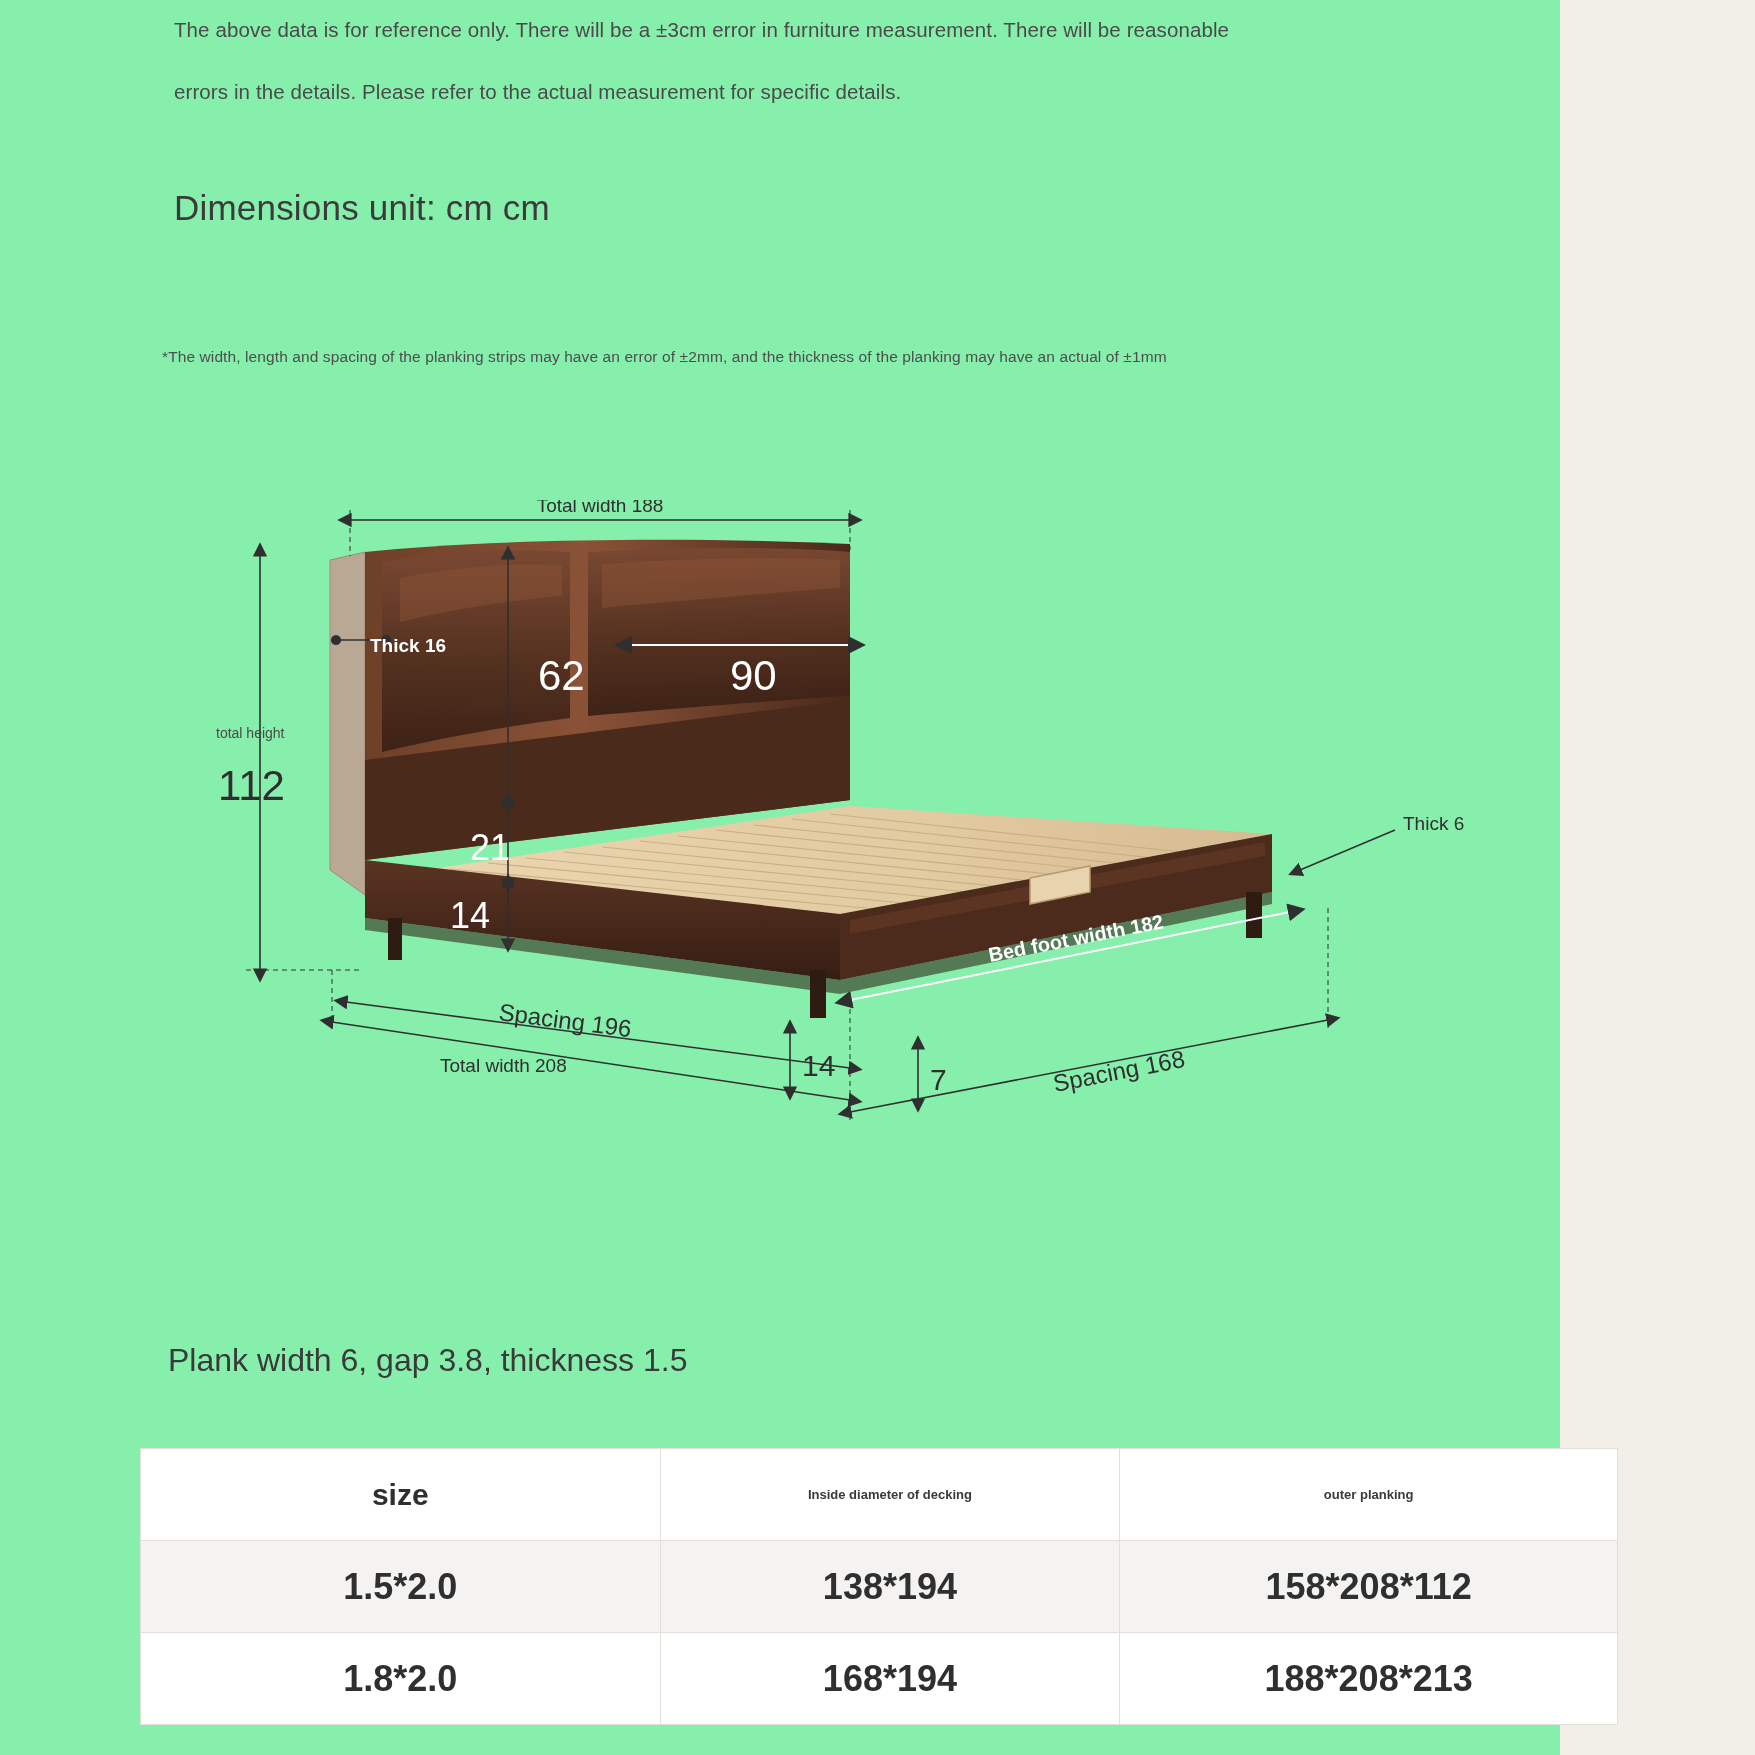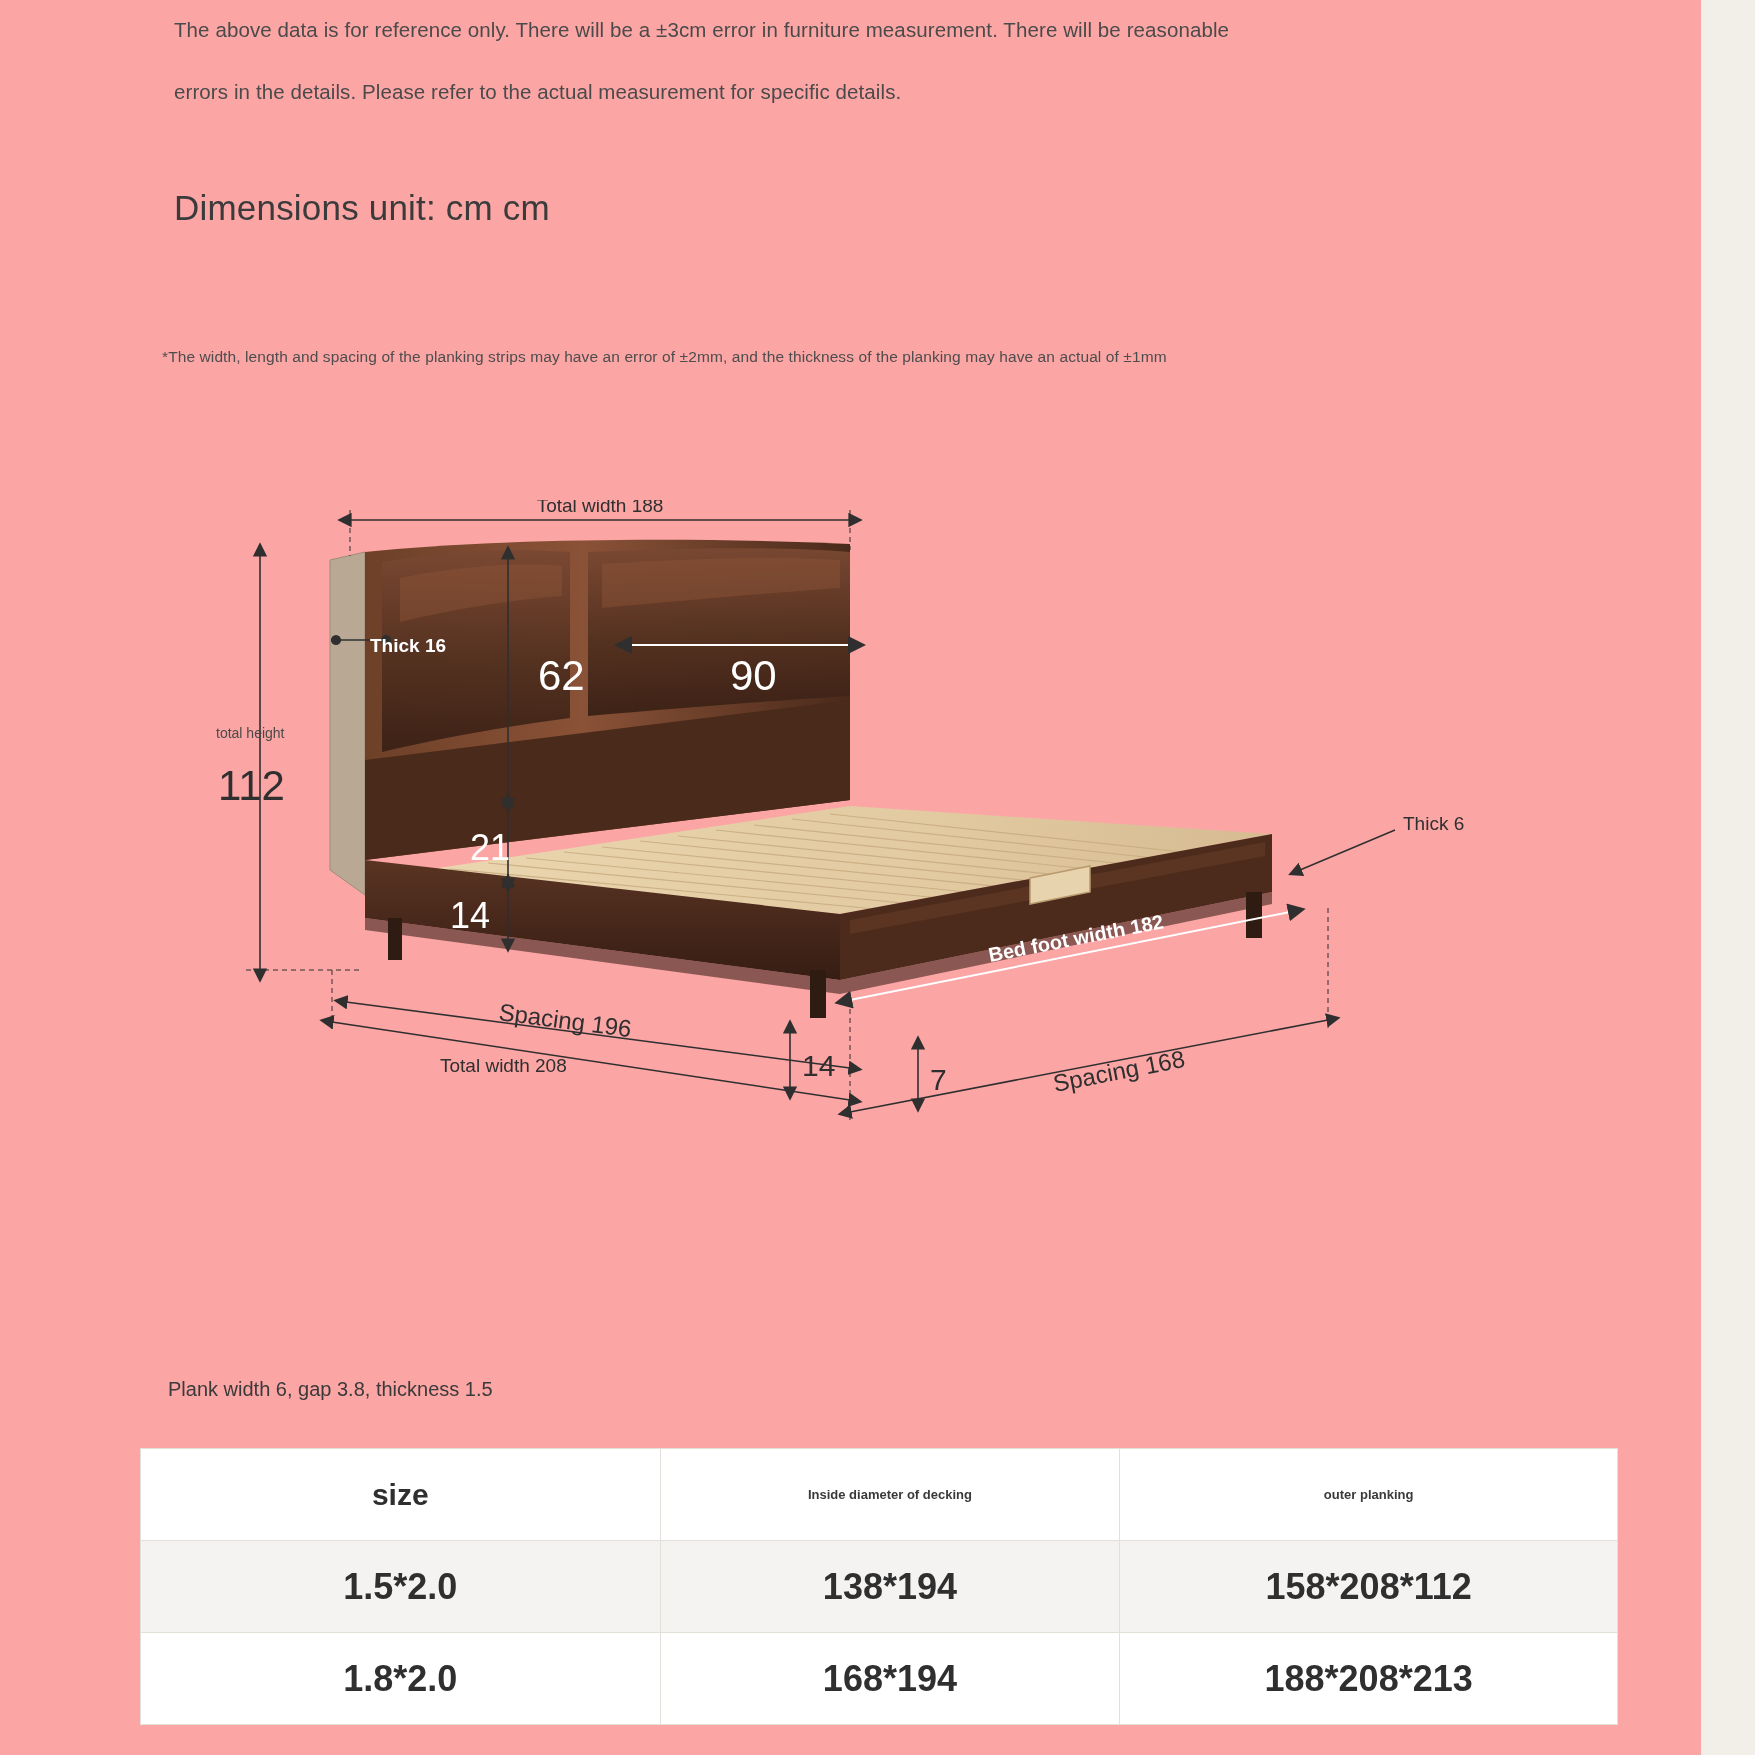--- a/index.html
+++ b/index.html
@@ -6,22 +6,22 @@
   html, body {
     margin: 0; padding: 0;
     width: 1755px; height: 1755px;
     background: #f2efe9;
     font-family: "Liberation Sans", sans-serif;
     color: #333;
     overflow: hidden;
   }
   .page {
     position: relative;
-    width: 1701px; height: 1755px;
-    background: #fca5a5;
+    width: 1560px; height: 1755px;
+    background: #86efac;
   }
   .disclaimer {
     position: absolute;
     left: 174px; top: 14px;
     width: 1360px;
     font-size: 20.5px;
     line-height: 1.55;
     color: #4a4a4a;
     letter-spacing: 0.1px;
   }
@@ -45,22 +45,22 @@
   
   .diagram {
     position: absolute;
     left: 150px; top: 500px;
     width: 1500px; height: 700px;
   }
   .diagram svg { display: block; }
 
   .plank-line {
     position: absolute;
-    left: 168px; top: 1378px;
-    font-size: 20px;
+    left: 168px; top: 1342px;
+    font-size: 32px;
     color: #3a3a3a;
   }
 
   
   table.spec {
     position: absolute;
     left: 140px; top: 1448px;
     width: 1478px;
     border-collapse: collapse;
     background: #fff;

